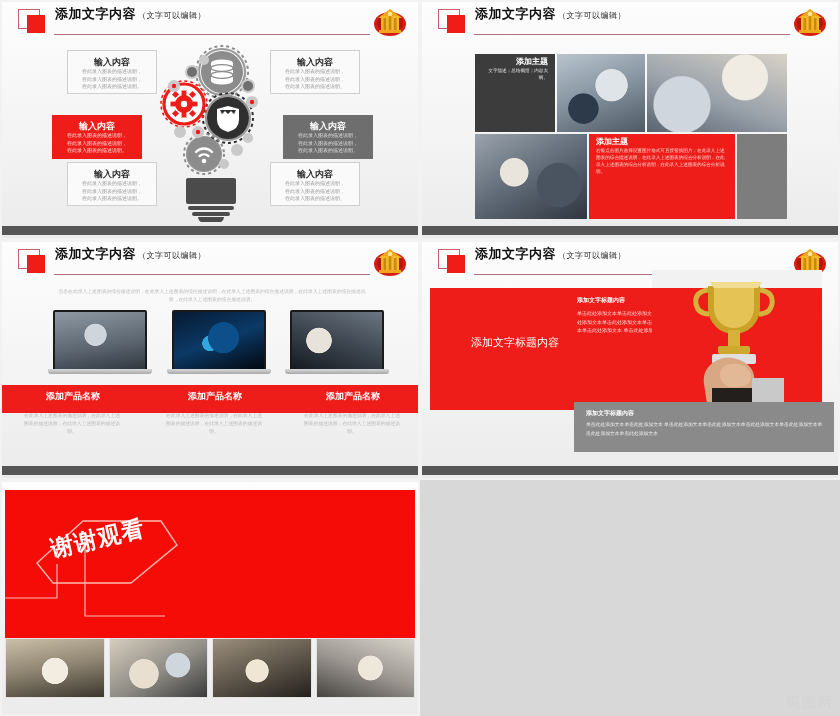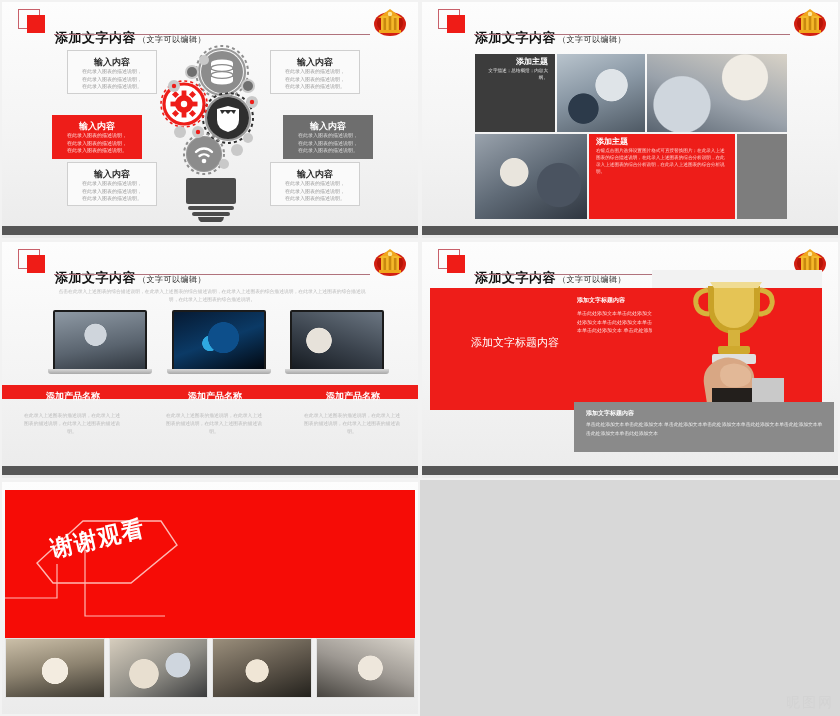--- a/index.html
+++ b/index.html
@@ -35,21 +35,21 @@
   .hdr{position:absolute;left:0;top:0;right:0;height:44px;}
   .hdr-sq-outline{
     position:absolute;left:16px;top:7px;width:20px;height:18px;
     border:1px solid #c8606a;background:transparent;
   }
   .hdr-sq-fill{
     position:absolute;left:25px;top:13px;width:18px;height:18px;
     background:#ef1c17;
   }
   .hdr-title{
-    position:absolute;left:53px;top:27px;
+    position:absolute;left:53px;top:3px;
     font-size:13px;font-weight:bold;color:#111;
     letter-spacing:.5px;white-space:nowrap;
   }
   .hdr-sub{
     font-size:8px;font-weight:normal;color:#222;margin-left:2px;
   }
   .hdr-rule{
     position:absolute;left:52px;right:48px;top:32px;height:0;
     border-top:1px solid #b0727c;
   }
@@ -130,21 +130,21 @@
   }
   .laptop{position:absolute;width:104px;height:64px;}
   .lap-screen{
     position:absolute;left:5px;top:0;right:5px;height:57px;
     background:#111;border:2px solid #1b1b1b;border-radius:2px;overflow:hidden;
   }
   .lap-base{
     position:absolute;left:0;right:0;bottom:0;height:5px;
     background:linear-gradient(180deg,#d9d9d9,#a8a8a8);border-radius:0 0 3px 3px;
   }
-  .s3-redbar{position:absolute;left:0;right:0;height:14px;background:#ee1d19;}
+  .s3-redbar{position:absolute;left:0;right:0;height:28px;background:#ee1d19;}
   .s3-prod{
     position:absolute;top:0;height:22px;line-height:22px;text-align:center;
     font-size:9px;font-weight:bold;color:#fff;
   }
   .s3-desc{
     position:absolute;font-size:4.8px;line-height:8px;color:#b9b9b9;text-align:center;
   }
 
   
   .s4-red{position:absolute;left:8px;top:46px;width:290px;height:122px;background:#ee1d19;}

